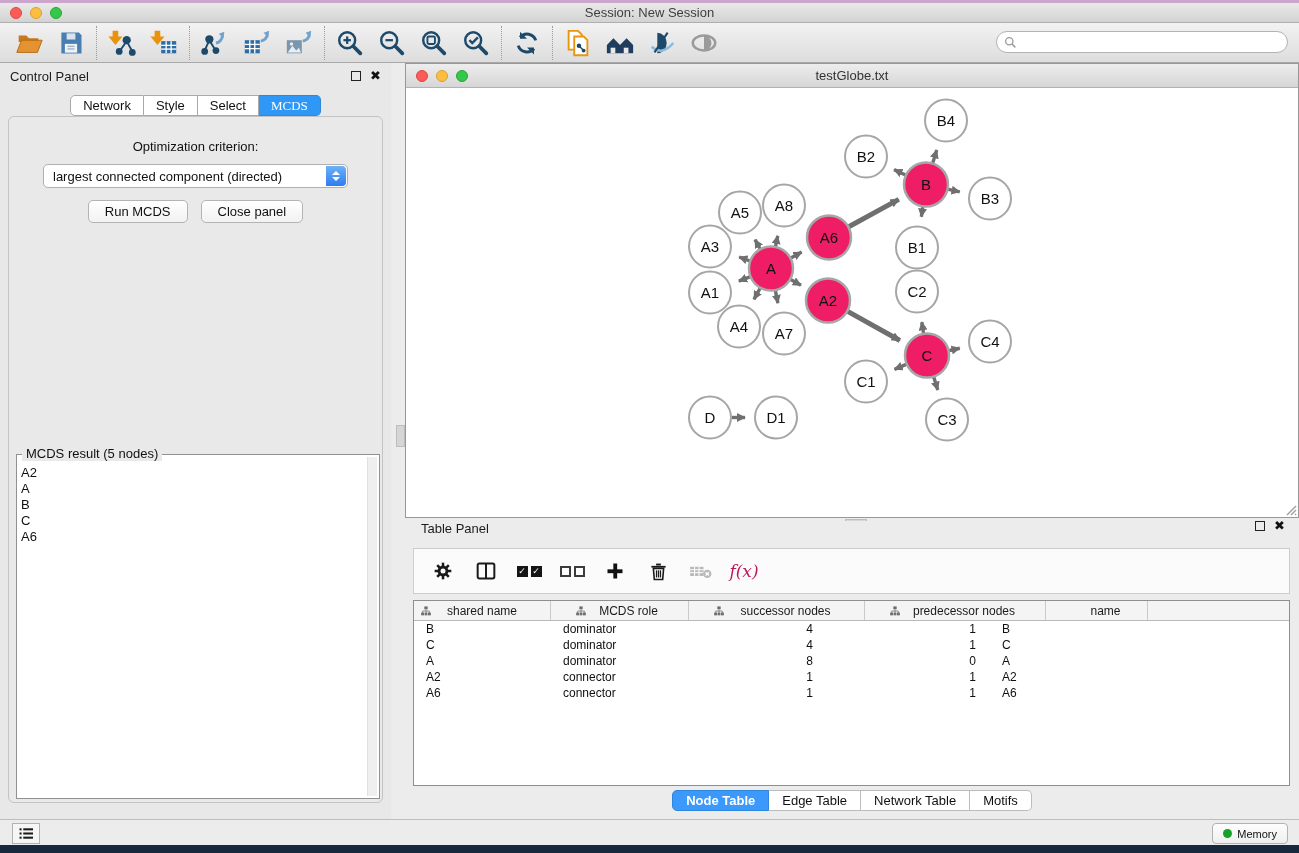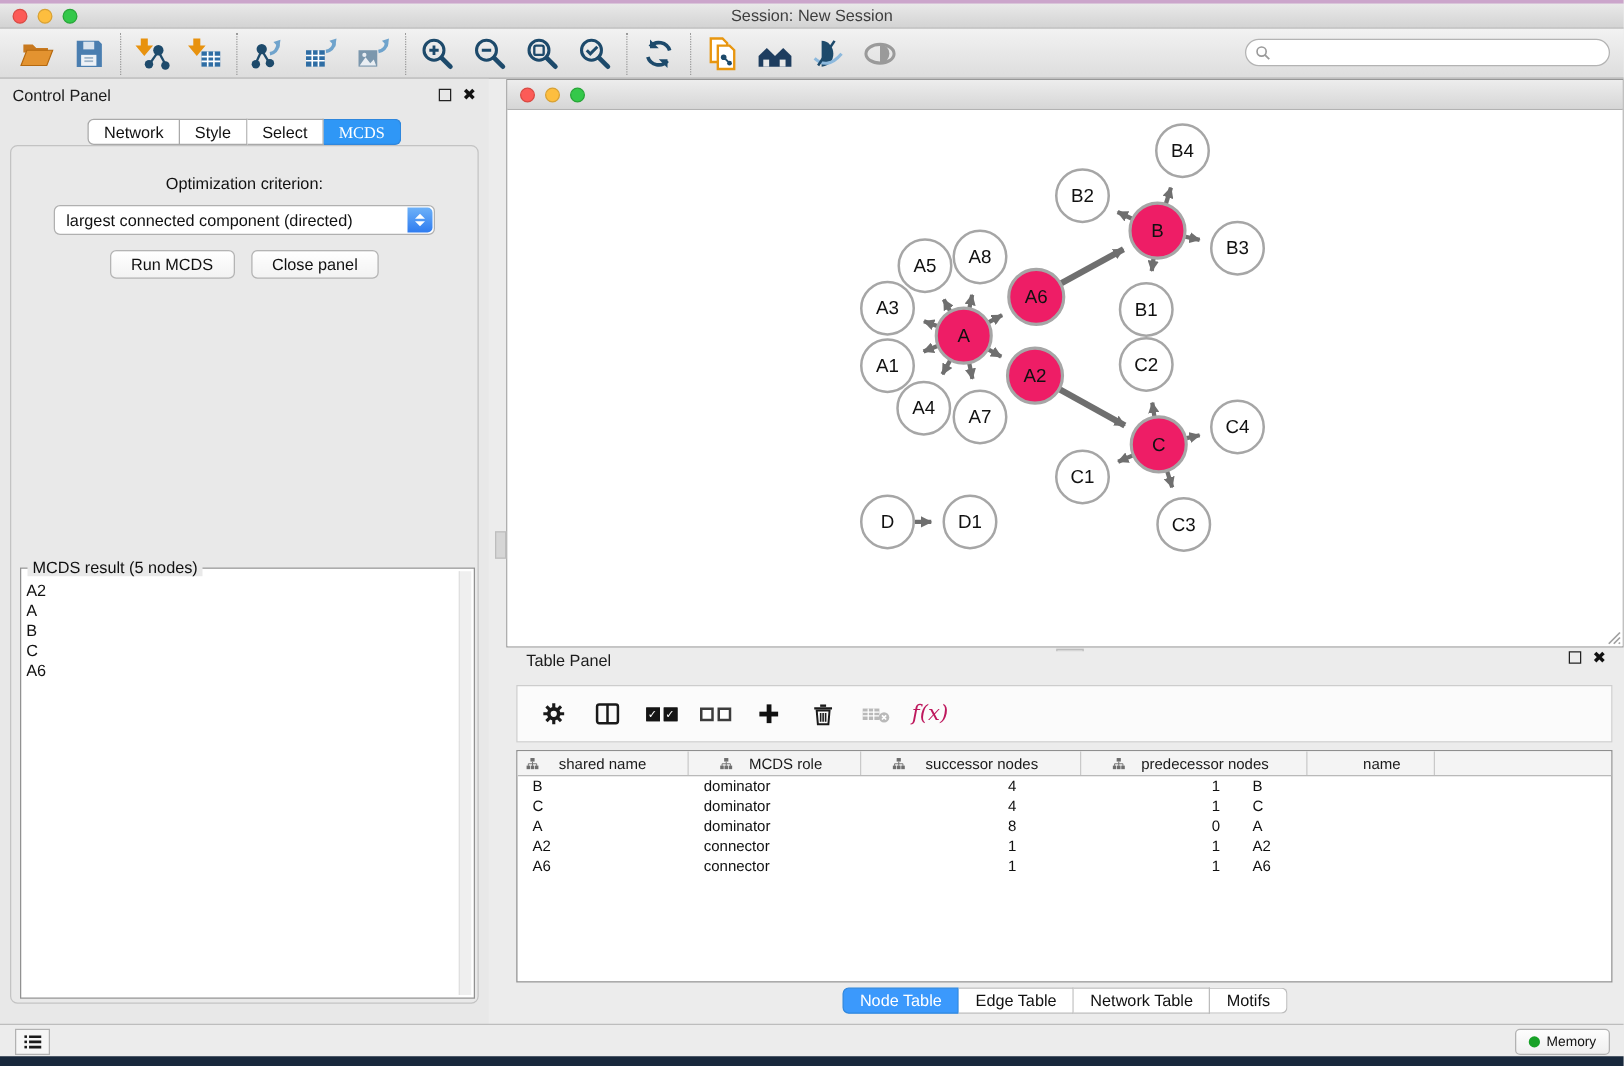--- a/index.html
+++ b/index.html
@@ -92,21 +92,21 @@
     background:#f4f4f4; border-bottom:1px solid #b9b9b9;gap:18px; }
   .t-hcell { position:relative; display:flex; align-items:center; justify-content:center; font-size:12px; color:#1a1a1a; border-right:1px solid #c9c9c9; }
   .t-hcell .colicon { position:absolute; left:7px; }
   .t-row { display:grid; grid-template-columns:137px 120px 158px 163px 84px 1fr; height:16px; align-items:center; }
   .t-cell { font-size:12px; color:#101010; padding-left:12px; white-space:nowrap; }
   .t-cell.num { text-align:right; padding-left:0; padding-right:16px; }
   .t-cell.namec { padding-left:10px; }
 
   .bottom-tabs { position:absolute; left:0; right:0; bottom:8px; display:flex; justify-content:center; }
   .bt-tab { font-size:13px; background:#fff; border:1px solid #bcbcbc; border-left:none; color:#111; padding:2px 13px; height:21px; display:flex; align-items:center; }
-  .bt-tab:first-child { border-left:1px solid #bcbcbc; border-radius:5px 0 0 5px; }
+  .bt-tab:first-child { border-left:1px solid #bcbcbc; border-radius:5px 0 0 5px;font-weight:bold; }
   .bt-tab:last-child { border-radius:0 5px 5px 0; }
   .bt-tab.selected { background:#3b99fc; border-color:#2f87dd; color:#fff; }
 
   
   .statusbar { position:absolute; left:0; top:819px; width:1299px; height:26px; background:#ececec; border-top:1px solid #bdbdbd; }
   .status-left-btn { position:absolute; left:12px; top:3px; width:28px; height:21px; background:#f6f6f6; border:1px solid #b2b2b2; display:flex; align-items:center; justify-content:center; cursor:pointer; }
   .memory-btn { position:absolute; right:11px; top:3px; height:21px; background:linear-gradient(#fdfdfd,#efefef);
     border:1px solid #b2b2b2; border-radius:4px; display:flex; align-items:center; gap:5px; padding:0 10px; font-size:11px; color:#111; cursor:pointer; }
   .mem-dot { width:9px; height:9px; border-radius:50%; background:#17a127; }
   .desktop-strip { position:absolute; left:0; top:845px; width:1299px; height:8px; background:#18283c; }
@@ -316,20 +316,21 @@
           <div class="result-item">C</div>
           <div class="result-item">A6</div>
         </div>
       <div class="result-scroll"></div>
     </div>
   </div>
 </div>
 
 <div class="net-window">
   <div class="net-titlebar">
+    <span class="title">testGlobe.txt</span>
     <div class="lights">
       <span class="light red"></span>
       <span class="light yellow"></span>
       <span class="light green"></span>
     </div>
   </div>
   <div class="net-canvas">
     <svg viewBox="0 0 892 428">
         <defs>
           <marker id="arr" markerWidth="10" markerHeight="9" refX="8.2" refY="4.5" orient="auto" markerUnits="userSpaceOnUse">

